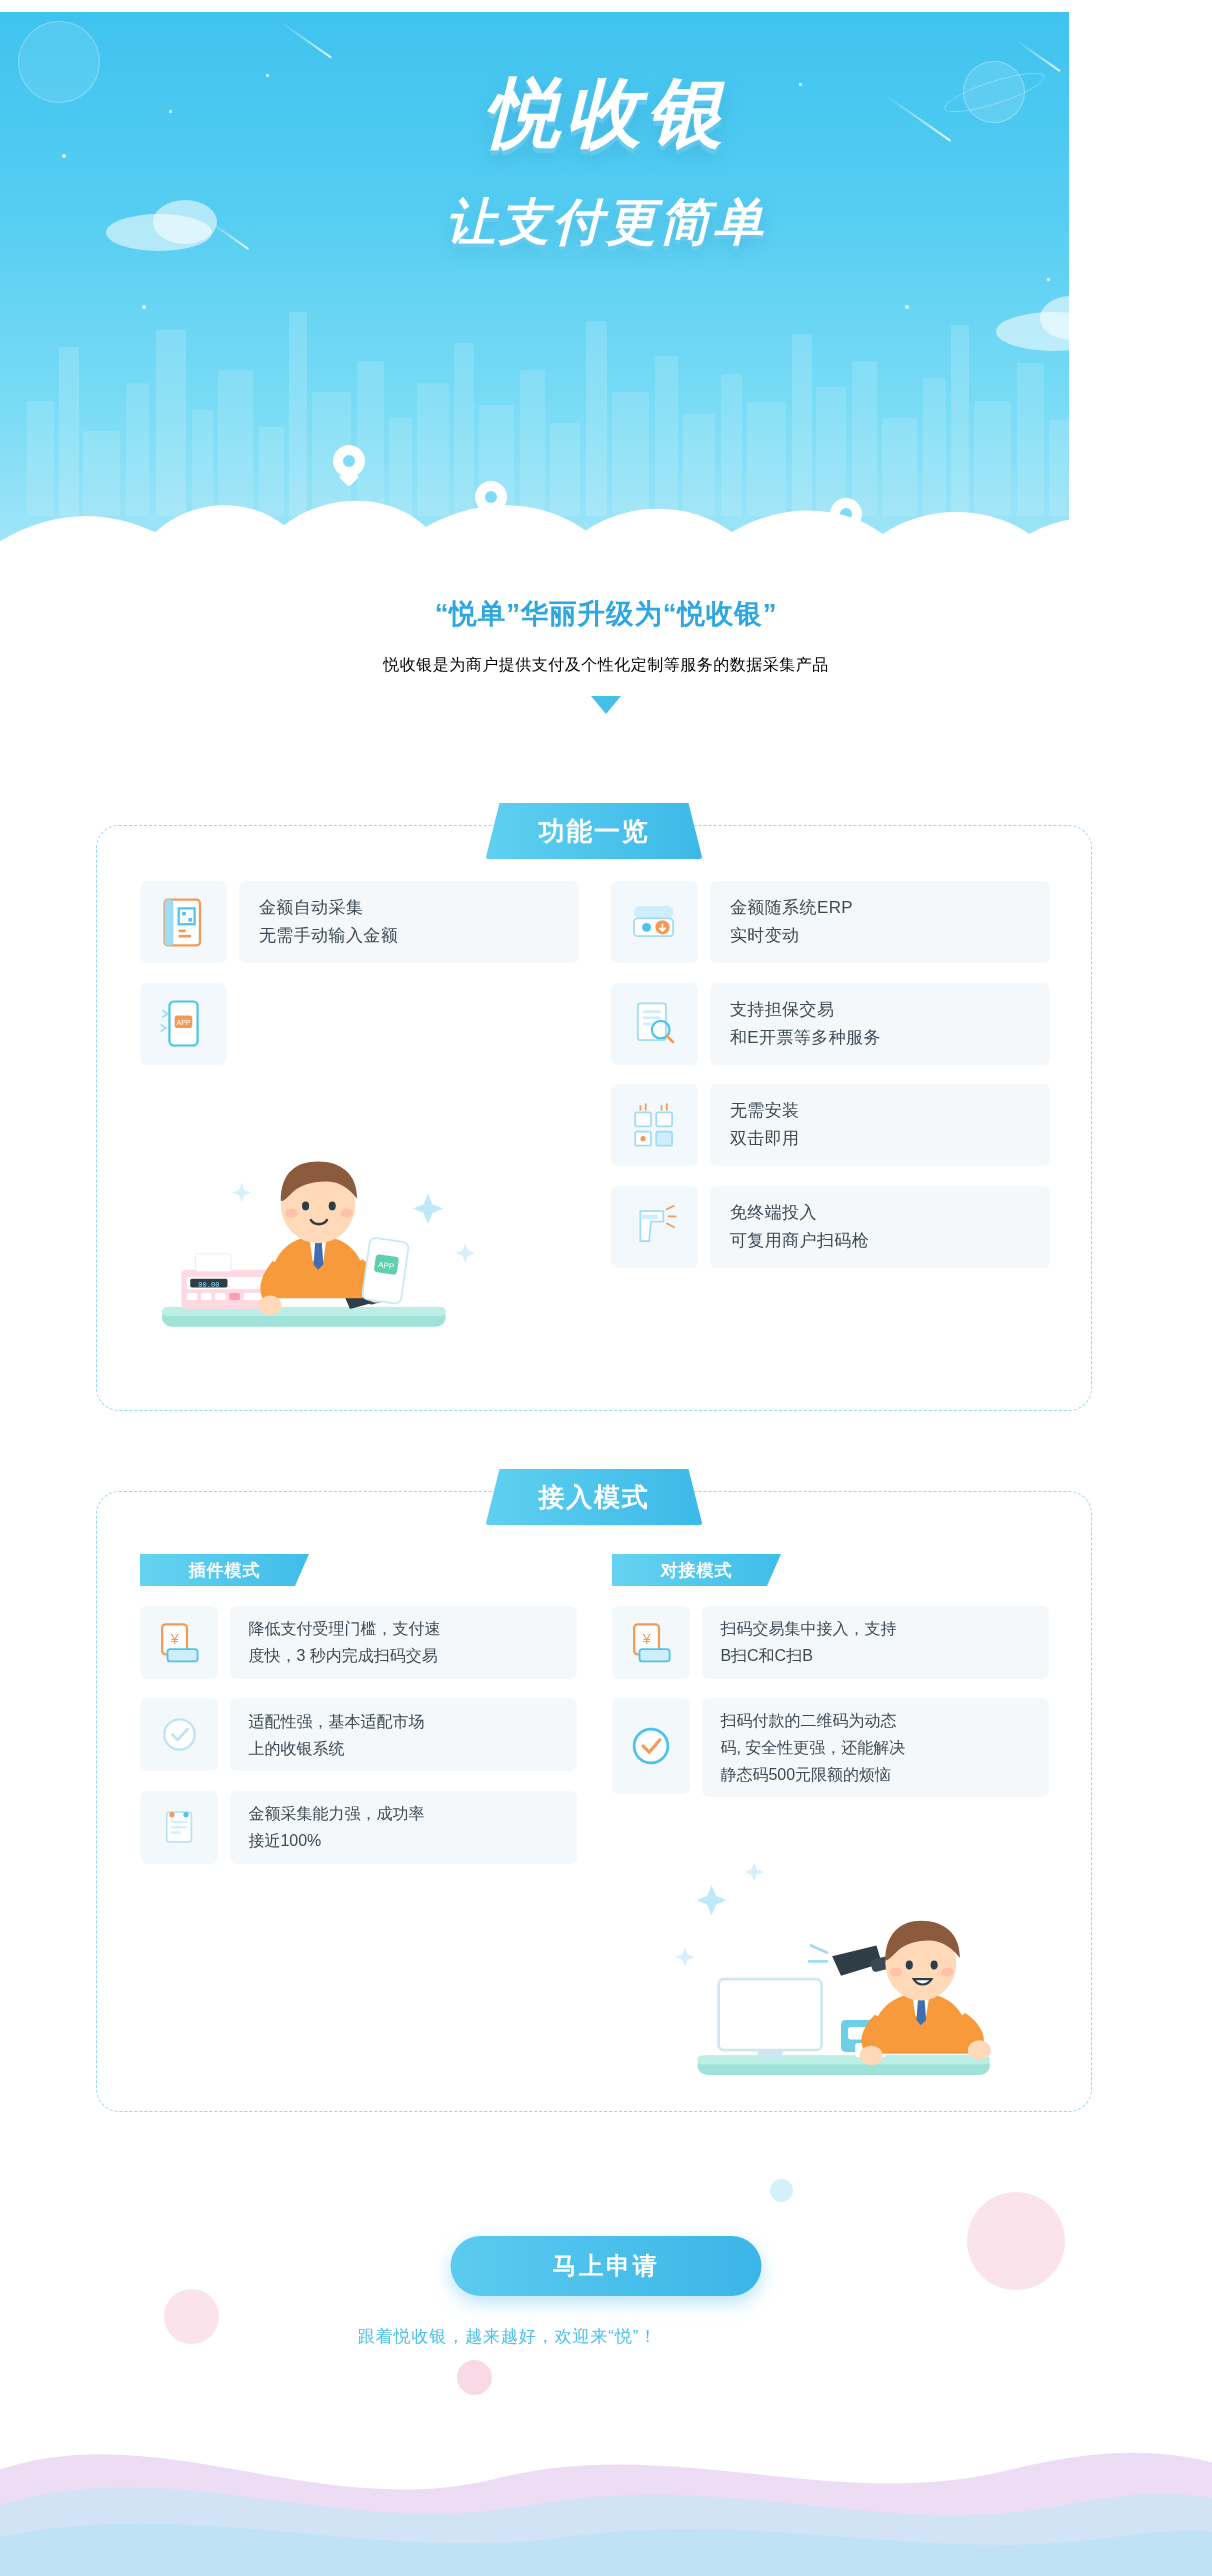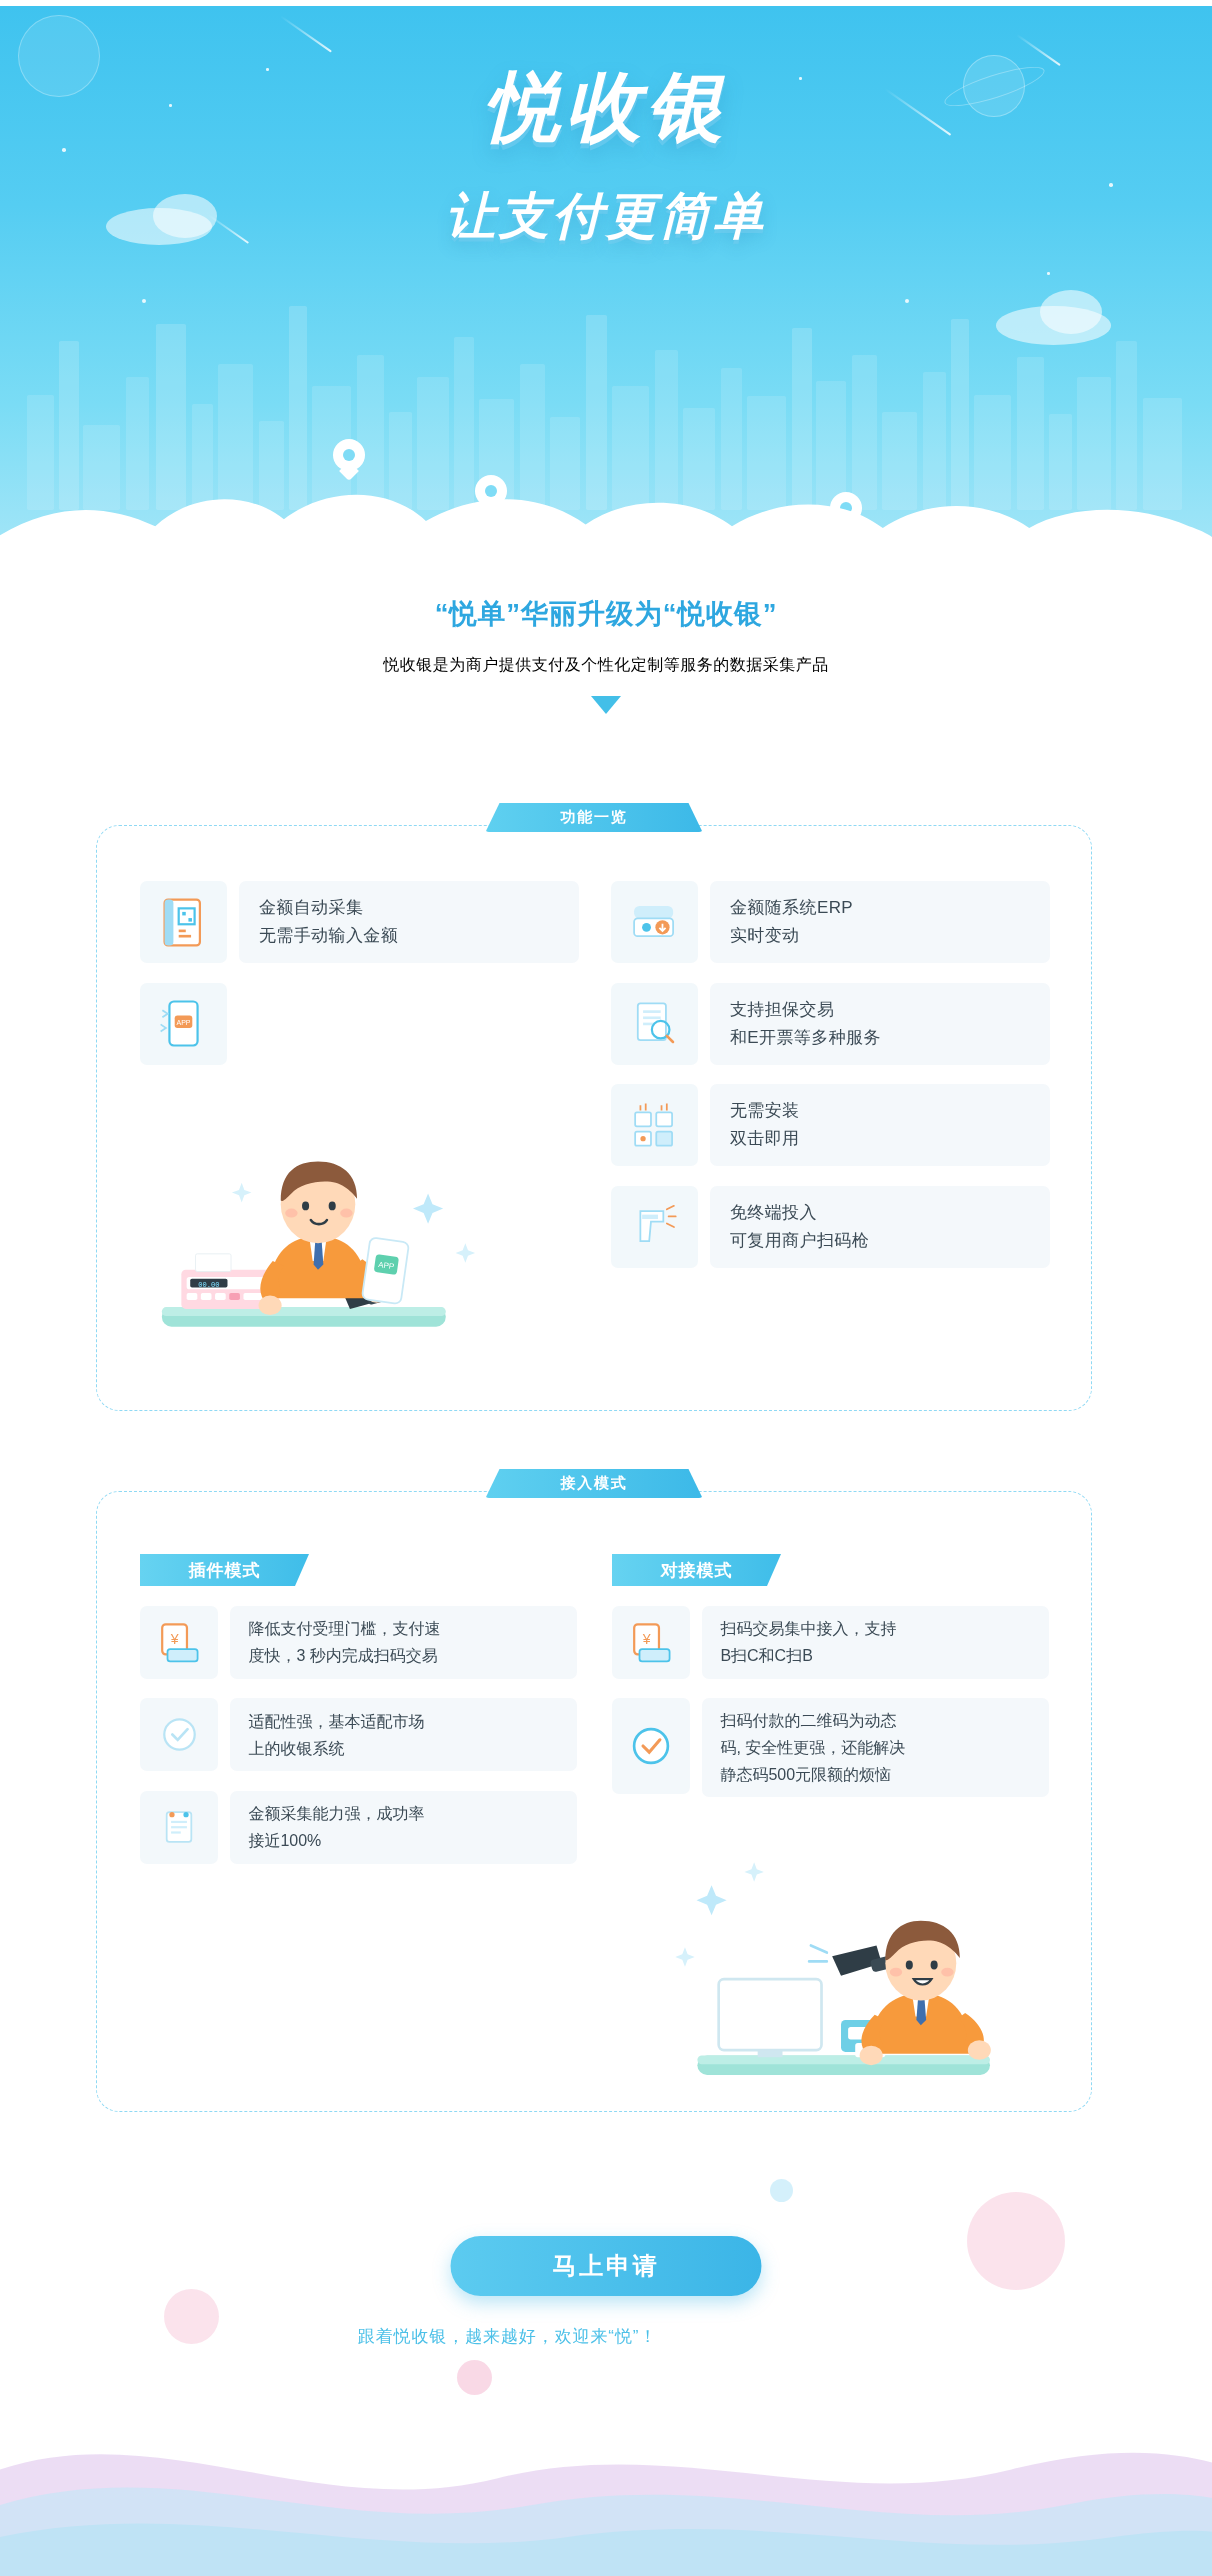--- a/index.html
+++ b/index.html
@@ -12,22 +12,22 @@
     position: relative;
     width: 1212px;
     height: 2576px;
     overflow: hidden;
     background: #ffffff;
   }
 
   
   .hero {
     position: absolute;
-    top: 6px; left: 0;
-    width: 1212px;
+    top: 12px; left: 0;
+    width: 1069px;
     height: 568px;
     background: linear-gradient(180deg, #3fc3ef 0%, #55cdf2 35%, #7adcf5 70%, #a9e7f8 100%);
     overflow: hidden;
   }
   .hero-planet {
     position: absolute;
     border-radius: 50%;
     border: 1.8px solid rgba(255,255,255,0.28);
     background: rgba(255,255,255,0.10);
   }
@@ -164,23 +164,23 @@
     border-radius: 23px;
     background: #ffffff;
   }
   .panel-1 { top: 825px; height: 586px; }
   .panel-2 { top: 1491px; height: 621px; }
 
   .panel-tab {
     position: absolute;
     top: -23px; left: 50%;
     transform: translateX(-50%);
-    width: 217px; height: 29px;
+    width: 217px; height: 56px;
     color: #ffffff;
-    font-size: 15px;
+    font-size: 26px;
     font-weight: bold;
     letter-spacing: 1.8px;
     display: flex;
     align-items: center;
     justify-content: center;
     background: linear-gradient(90deg, #5fd0f0 0%, #3cb9e8 100%);
     border-radius: 3.5px;
     clip-path: polygon(14px 0, calc(100% - 14px) 0, 100% 100%, 0 100%);
   }
 

